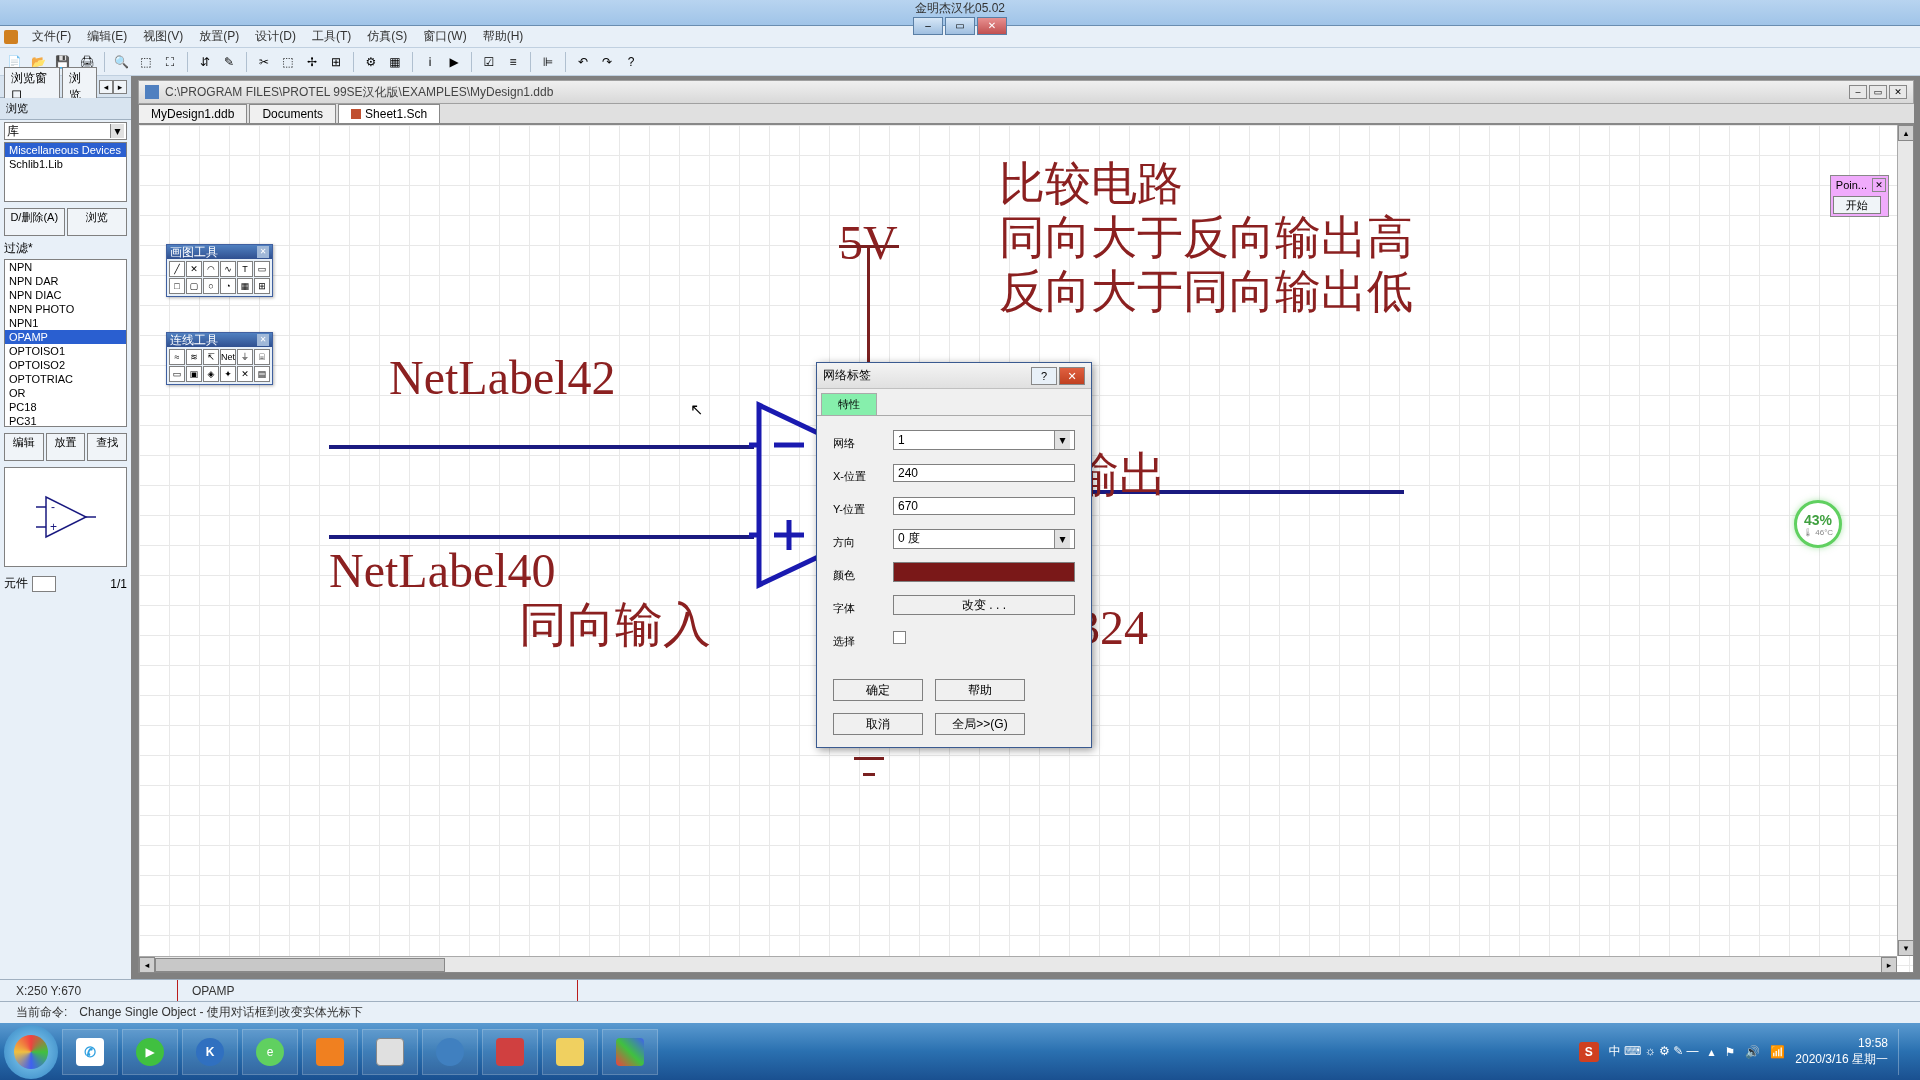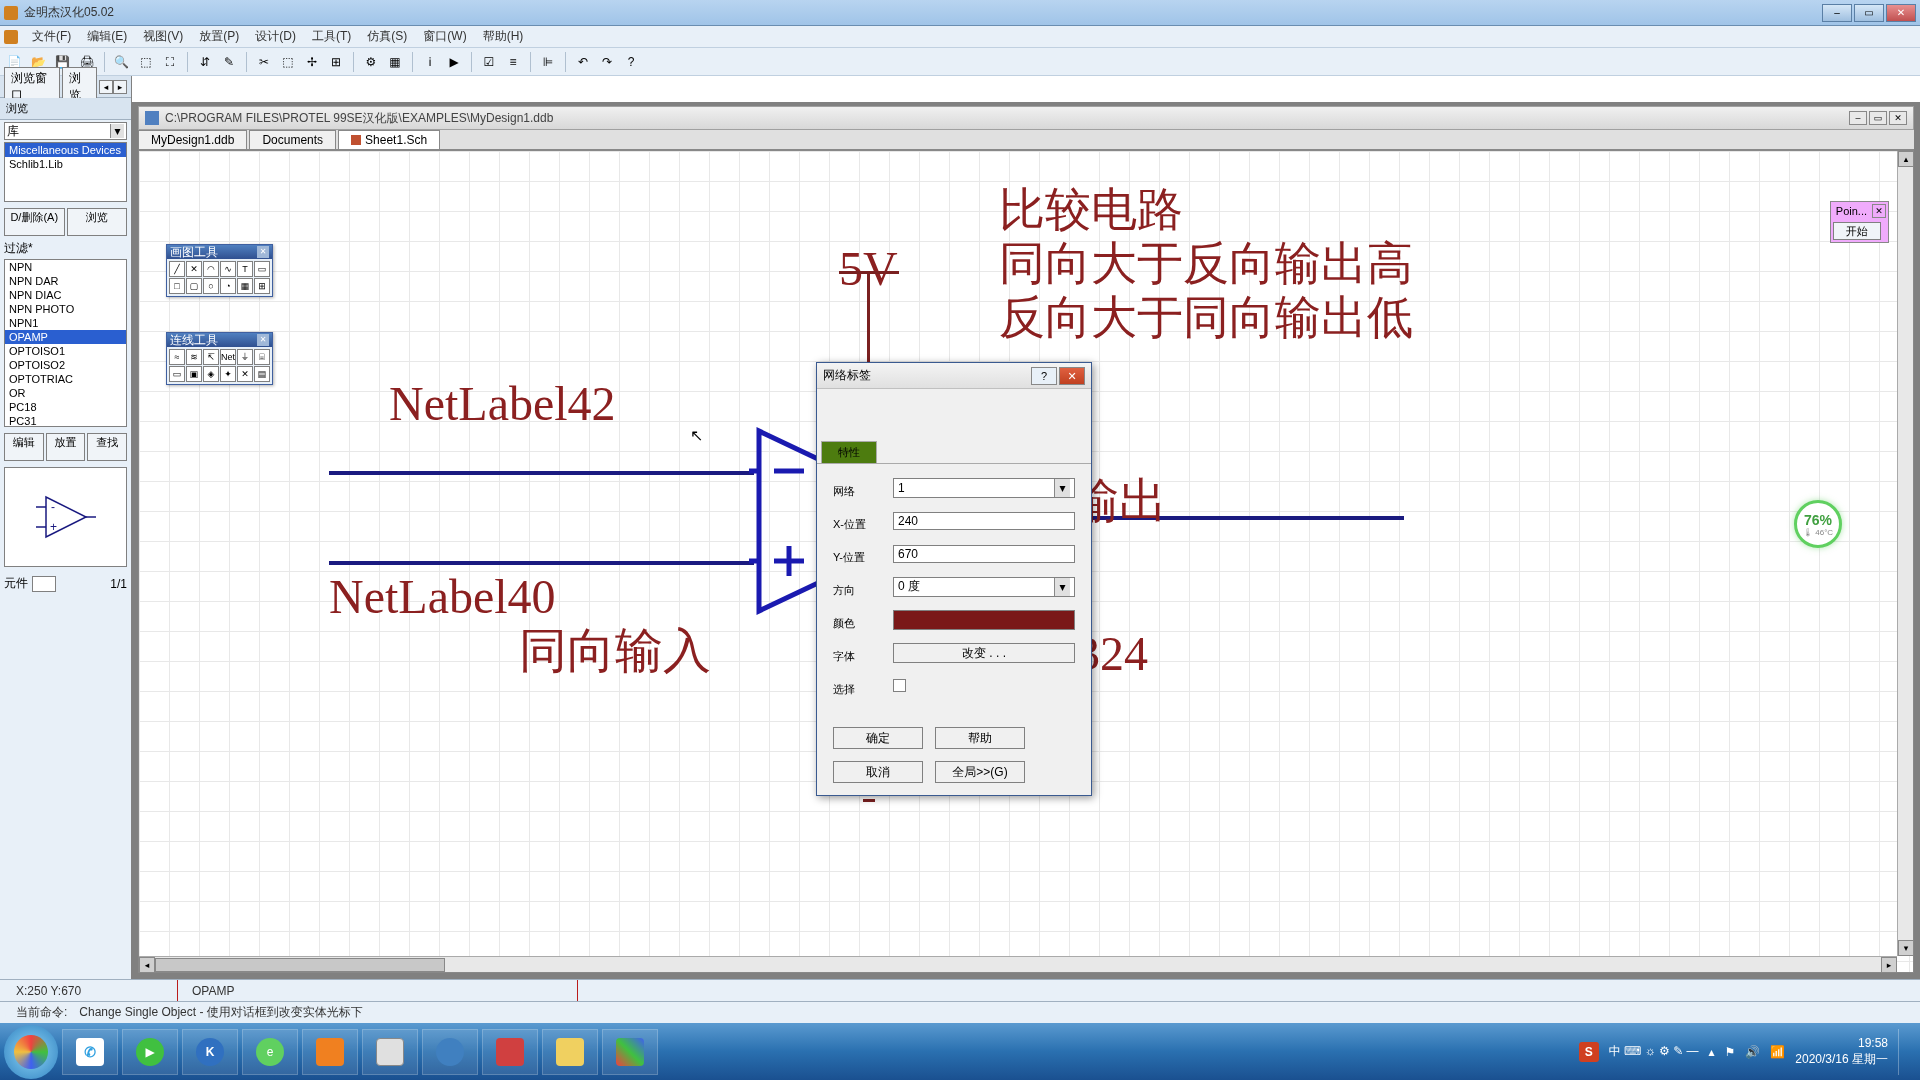--- a/index.html
+++ b/index.html
@@ -1,19 +1,19 @@
 <!DOCTYPE html>
 <html><head>
 <meta charset="utf-8">
 <style>
 * { margin: 0; padding: 0; box-sizing: border-box; font-family: "Microsoft YaHei", SimSun, Arial, sans-serif; font-size: 12px; }
 body { width: 1920px; height: 1080px; overflow: hidden; background: #fff; position: relative; }
 
 
-.titlebar { height: 26px; background: linear-gradient(#b8d4f0, #a0c4e8); display: flex; align-items: center; padding: 0 4px; border-bottom: 1px solid #6a8db0; }
+.titlebar { height: 26px; background: linear-gradient(#b8d4f0, #a0c4e8); display: flex; align-items: center; padding: 0 4px; border-bottom: 1px solid #6a8db0; flex-direction: column; }
 .titlebar .app-icon { width: 14px; height: 14px; background: #d08020; margin-right: 6px; border-radius: 2px; }
 .titlebar .title-text { flex: 1; color: #333; font-size: 12px; }
 .titlebar .win-btns { display: flex; gap: 2px; }
 .titlebar .win-btn { width: 30px; height: 18px; background: linear-gradient(#d6e7f7,#9fbfe0); border: 1px solid #5a7fa5; text-align: center; font-size: 10px; line-height: 16px; cursor: pointer; }
 .titlebar .win-btn.close { background: linear-gradient(#e89090,#c05050); color: #fff; }
 
 
 .menubar { height: 22px; background: #e8f0f8; border-bottom: 1px solid #c0d0e0; display: flex; align-items: center; padding-left: 4px; }
 .menubar .mi { padding: 2px 8px; color: #333; cursor: pointer; }
 .menubar .app-icon { width: 14px; height: 14px; background: #d08020; margin-right: 6px; border-radius: 2px; }
@@ -38,21 +38,21 @@
 .lp-item { padding: 1px 4px; font-size: 11px; white-space: nowrap; cursor: pointer; }
 .lp-item.sel { background: #2a5fd0; color: #fff; }
 .lp-row { display: flex; gap: 2px; padding: 2px 4px; }
 .lp-row .b { flex: 1; height: 28px; border: 1px solid #808080; background: #f0f4f8; font-size: 11px; text-align: center; line-height: 16px; cursor:pointer; }
 .lp-filter { padding: 2px 4px; display:flex; align-items:center; }
 .lp-preview { margin: 4px; height: 100px; border: 1px solid #808080; background: #fff; display: flex; align-items: center; justify-content: center; }
 .lp-footer { display:flex; align-items:center; padding:4px; gap:4px; font-size:11px; }
 .lp-footer input { width:24px; height:16px; border:1px solid #808080; }
 
 
-.main { position: absolute; left: 132px; top: 76px; right: 0; bottom: 101px; background: #808080; display: flex; flex-direction: column; margin-top: 26px; }
+.main { position: absolute; left: 132px; top: 76px; right: 0; bottom: 101px; background: #808080; display: flex; flex-direction: column; }
 .mdi-titlebar { height: 24px; background: linear-gradient(#f0f0f0, #d8d8d8); border: 1px solid #a0a0a0; display: flex; align-items: center; padding: 0 6px; margin: 4px 6px 0; }
 .mdi-titlebar .icon { width: 14px; height: 14px; background: #5080c0; margin-right: 6px; }
 .mdi-titlebar .t { flex: 1; color: #444; }
 .mdi-titlebar .mdi-btns { display:flex; gap:2px; }
 .mdi-titlebar .mb { width:18px; height:14px; border:1px solid #888; background:#e8e8e8; font-size:9px; text-align:center; line-height:12px; cursor:pointer; }
 .doc-tabs { height: 20px; background: #e0e0e0; display: flex; align-items: flex-end; margin: 0 6px; border-bottom: 1px solid #888; }
 .doc-tab { padding: 2px 12px; border: 1px solid #888; border-bottom: none; background: #f0f0f0; margin-right: 2px; font-size: 11px; display:flex; align-items:center; gap:4px; cursor:pointer; }
 .doc-tab.active { background: #fff; }
 .doc-tab .ticon { width:10px; height:10px; background:#c05030; }
 
@@ -85,21 +85,21 @@
 .palette .pt { width: 16px; height: 16px; border: 1px solid #808080; background: #fff; display: flex; align-items: center; justify-content: center; font-size: 9px; cursor:pointer; }
 
 
 .dialog { position: absolute; background: #f0f0f0; border: 1px solid #3a5a90; box-shadow: 2px 2px 8px rgba(0,0,0,.4); }
 .dialog .d-title { height: 26px; background: linear-gradient(#f4f4f4,#e0e0e0); display: flex; align-items: center; padding: 0 6px; border-bottom: 1px solid #c0c0c0; }
 .dialog .d-title .tt { flex: 1; font-size: 12px; }
 .dialog .d-title .db { width: 26px; height: 18px; border: 1px solid #888; text-align: center; line-height: 16px; margin-left: 2px; font-size:11px; cursor:pointer; }
 .dialog .d-title .db.help { background:#e8f0f8; }
 .dialog .d-title .db.close { background: linear-gradient(#e06040,#c04020); color:#fff; }
 .dialog .d-tabs { display:flex; padding:4px 4px 0; border-bottom:1px solid #aaa; }
-.dialog .d-tab { padding:3px 16px; border:1px solid #aaa; border-bottom:none; background:#4d7c0f; font-size:11px;margin-top:48px; }
+.dialog .d-tab { padding:3px 16px; border:1px solid #aaa; border-bottom:none; background:#86efac; font-size:11px; }
 .dialog .d-body { padding: 12px 16px; }
 .d-row { display: flex; align-items: center; margin-bottom: 10px; }
 .d-row .lbl { width: 60px; font-size: 11px; margin-top: 8px; }
 .d-row input[type=text] { flex: 1; height: 18px; border: 1px solid #808080; padding: 0 4px; font-size: 12px; background:#fff; }
 .d-row .combo { flex: 1; height: 20px; border: 1px solid #808080; background: #fff; display: flex; align-items: center; padding: 0 4px; }
 .d-row .combo .dd { margin-left: auto; width: 16px; text-align: center; background: #e0e0e0; border-left: 1px solid #888; height:18px; line-height:18px; }
 .d-row .color-swatch { flex: 1; height: 20px; border: 1px solid #808080; background: #7a1818; }
 .d-row .btn { flex: 1; height: 20px; border: 1px solid #808080; background: #f0f0f0; text-align: center; line-height: 18px; cursor:pointer; }
 .d-row .chk { width:13px; height:13px; border:1px solid #808080; background:#fff; }
 .d-btns { display: flex; gap: 12px; padding: 8px 16px 12px; }
@@ -431,21 +431,21 @@
     <div class="bt">确定</div>
     <div class="bt">帮助</div>
   </div>
   <div class="d-btns" style="padding-top:0">
     <div class="bt">取消</div>
     <div class="bt">全局&gt;&gt;(G)</div>
   </div>
 </div>
 
 <div class="cpu-widget" style="right:78px; top:500px;">
-  <div class="pct">76%</div>
+  <div class="pct">43%</div>
   <div class="temp">🌡 46°C</div>
 </div>
 
 <div class="statusbar sb1">
   <div class="cell" style="width:170px">X:250  Y:670</div>
   <div class="cell" style="width:400px">
       <span style="margin-left:6px">OPAMP</span>
     </div>
 </div>
 <div class="statusbar sb2">

